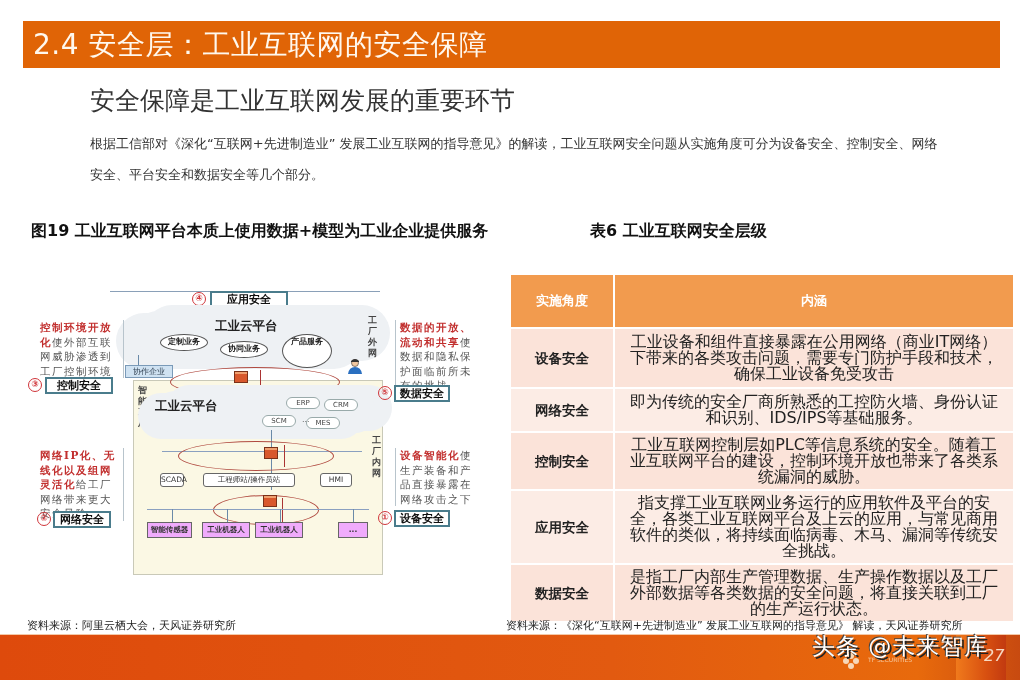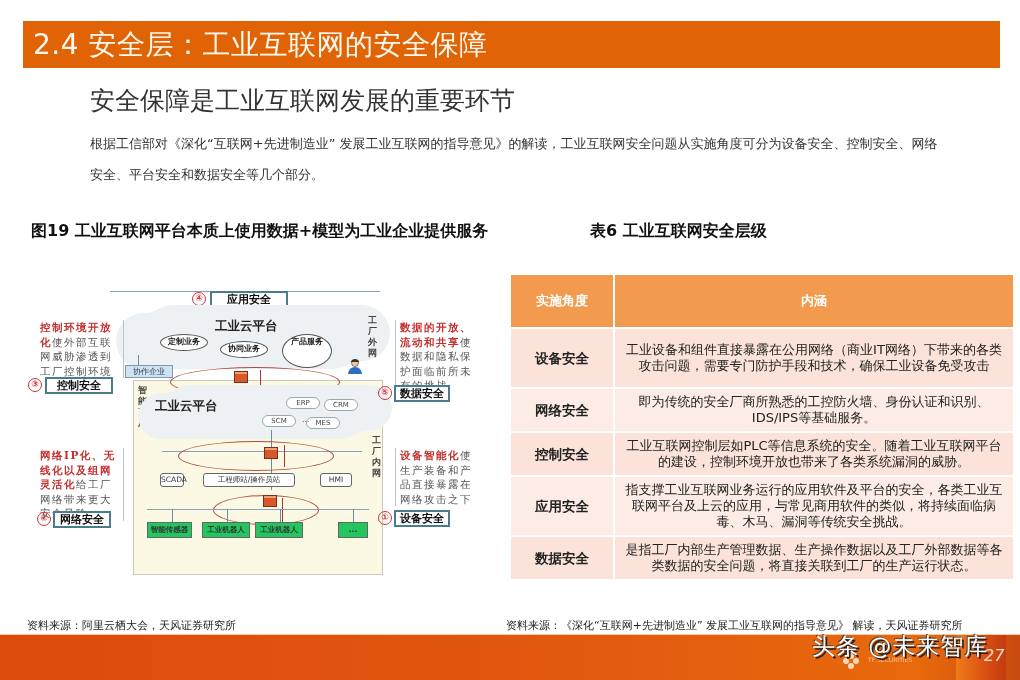--- a/index.html
+++ b/index.html
@@ -66,36 +66,36 @@
   }
   .fw {
     position: absolute; width: 14px; height: 12px; background: #d8582c; border: 1px solid #7a3018;
     background-image: linear-gradient(#f0a070 0 2px, transparent 2px);
   }
   .sys-box {
     position: absolute; height: 14px; border: 1.5px solid #666; background: #fff; border-radius: 3px;
     font-size: 7.5px; text-align: center; line-height: 11px; color: #333;
   }
   .dev-box {
-    position: absolute; height: 16px; border: 1.5px solid #666; background: #22c55e;
+    position: absolute; height: 16px; border: 1.5px solid #666; background: #f0abfc;
     font-size: 7.5px; text-align: center; line-height: 13px; color: #333; font-weight: bold;
   }
   .coop { position: absolute; left: 105px; top: 80px; width: 48px; height: 13px;
     background: #cfe2f2; border: 1px solid #7a9ab8; font-size: 8px; text-align: center; line-height: 11px; color: #345; }
   .user-icon { position: absolute; }
 
   
   .sec-table {
     position: absolute; left: 511px; top: 273px; width: 502px; border-collapse: separate; border-spacing: 0 2px;
   }
   .sec-table th {
     background: #f29b4e; color: #fff; font-size: 13px; font-weight: bold; height: 52px;
   }
   .sec-table th.c1 { width: 104px; border-right: 2px solid #fff; }
-  .sec-table td { background: #fbe3d9; color: #222; font-size: 13px; line-height: 16px; text-align: center; }
+  .sec-table td { background: #fbe3d9; color: #222; font-size: 16px; line-height: 16px; text-align: center; }
   .sec-table td.c1 { font-weight: bold; font-size: 13.5px; border-right: 2px solid #fff; }
   .sec-table td.c2 { padding: 4px 10px; }
   .sec-table tr.alt td { background: #fcece5; }
 
   .src-left { position: absolute; left: 27px; top: 618px; font-size: 11px; color: #222; }
   .src-right { position: absolute; left: 506px; top: 618px; font-size: 11px; color: #222; }
 
   .footer {
     position: absolute; left: 0; top: 634px; width: 1020px; height: 46px;
     background: linear-gradient(90deg, #de4a0c 0%, #e25a10 60%, #e86a0c 90%, #c84a10 100%);

